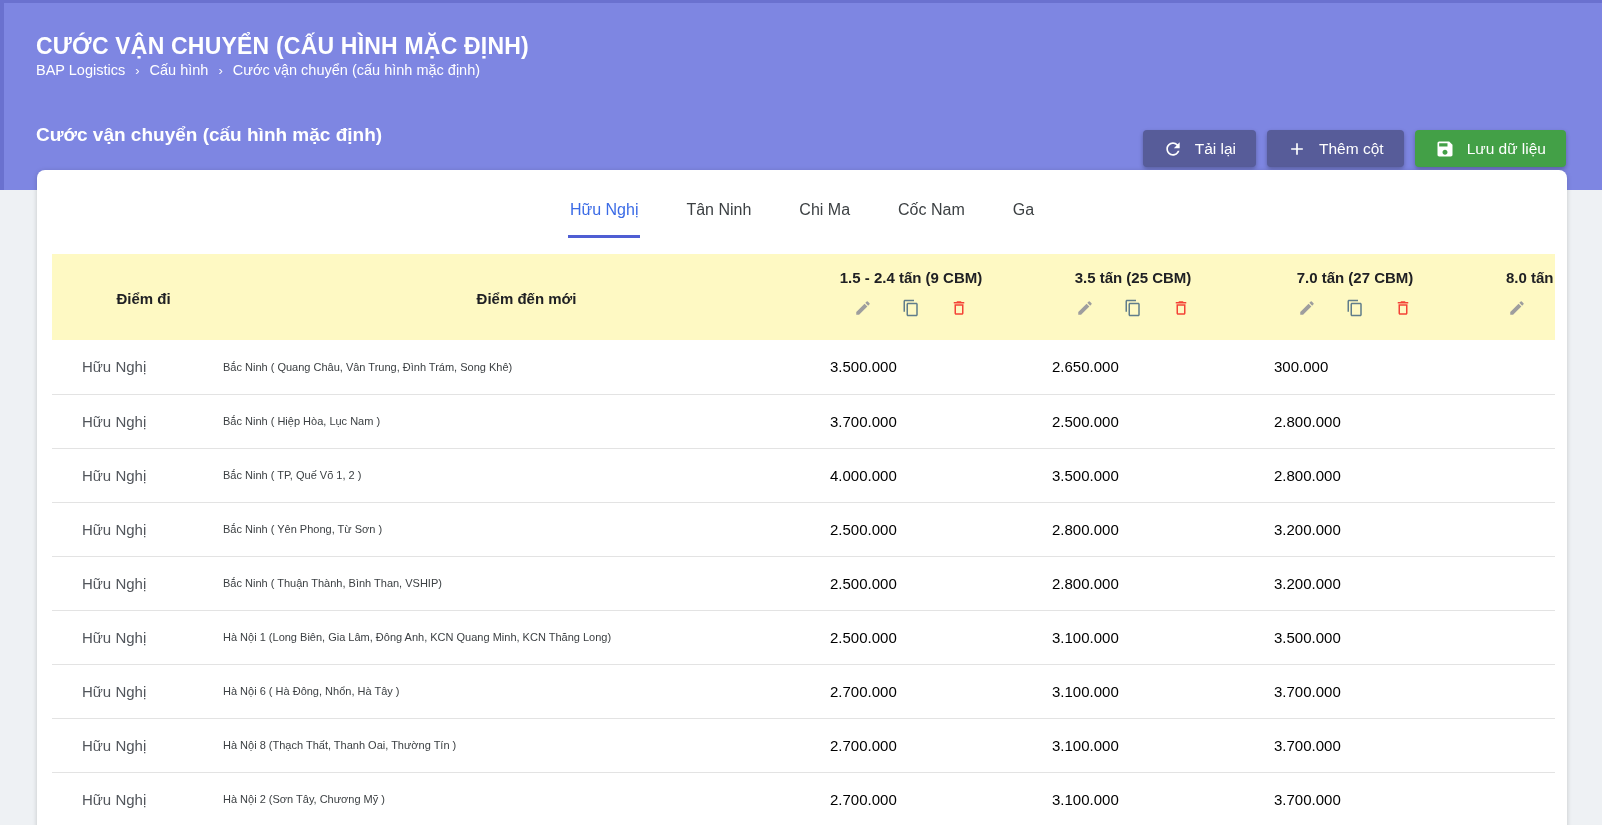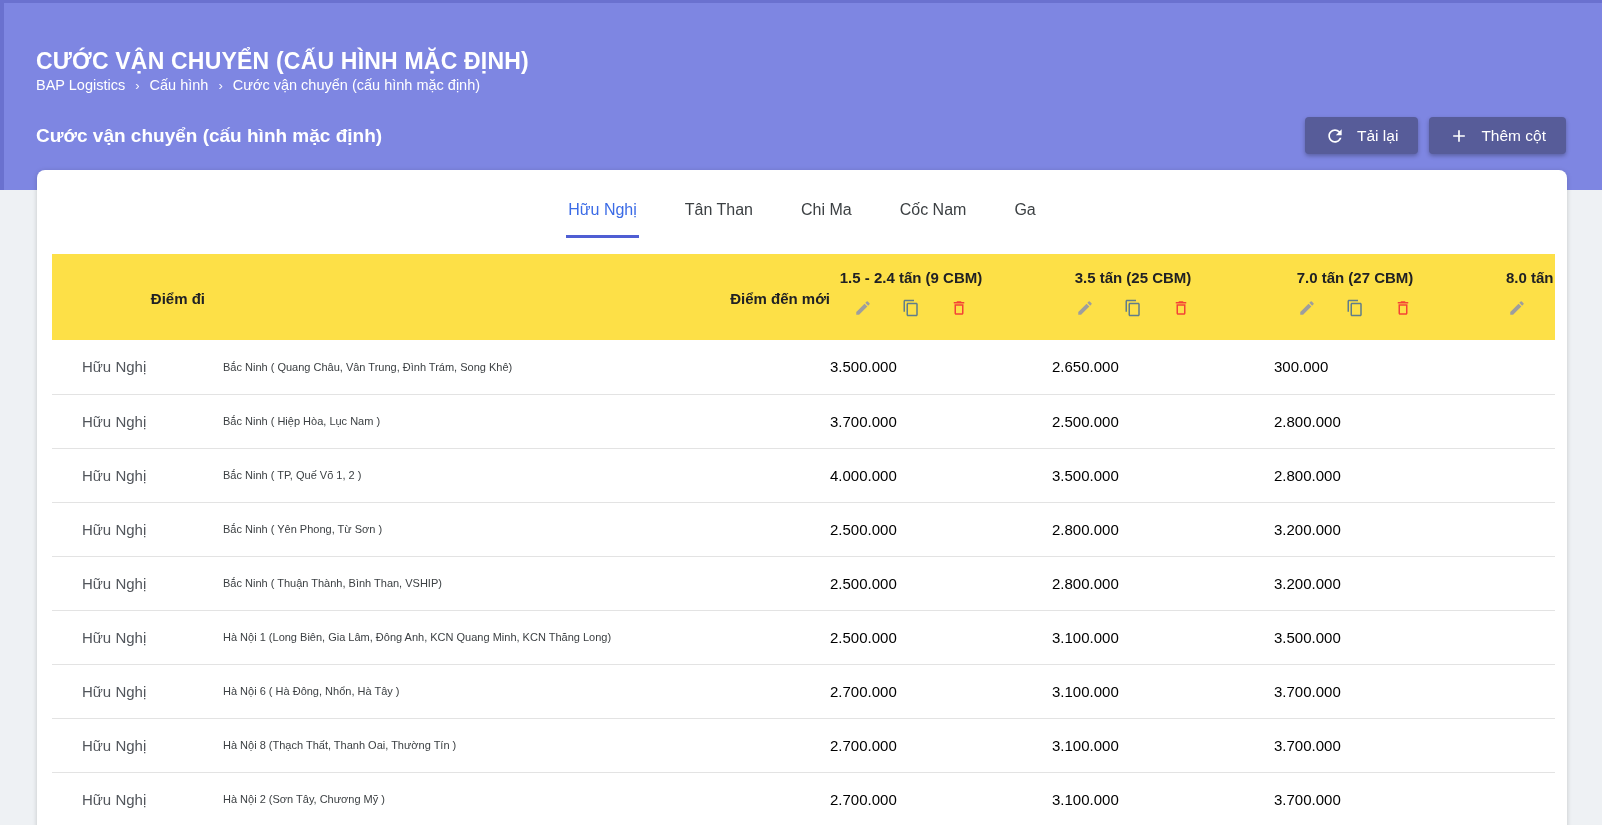--- a/index.html
+++ b/index.html
@@ -9,21 +9,21 @@
     background:#eef1f4;
     color:#3c4043;
   }
 
   
   .page-header {
     height:190px;
     background:#7e86e2;
     border-top:3px solid #6a71cf;
     border-left:4px solid #6a71cf;
-    padding:15px 36px 0 32px;
+    padding:0 36px 0 32px;
     position:relative;
   }
   .page-title {
     padding-top:30px;
     font-size:23px;
     font-weight:bold;
     color:#ffffff;
     letter-spacing:.2px;
   }
   .breadcrumb {
@@ -55,20 +55,21 @@
     color:#fff;
     font-family:"Liberation Sans", sans-serif;
     font-size:15.5px;
     font-weight:500;
     display:flex;
     align-items:center;
     gap:12px;
     padding:0 20px;
     cursor:pointer;
     box-shadow:0 2px 4px rgba(0,0,0,.28);
+    margin-top:28px;
   }
   .btn-slate { background:#575c99; }
   .btn-green { background:#43a047; }
   .btn svg { display:block; }
 
   
   .card {
     position:relative;
     margin:-20px 35px 0 37px;
     background:#ffffff;
@@ -105,28 +106,28 @@
     margin:16px 12px 0 15px;
     overflow:hidden;
   }
   table { border-collapse:collapse; table-layout:fixed; width:1688px; }
   col.c-origin { width:153px; }
   col.c-dest   { width:625px; }
   col.c-w      { width:222px; }
   col.c-wlast  { width:244px; }
 
   thead th {
-    background:#fde047;
+    background:#fef9c3;
     height:86px;
     vertical-align:top;
     font-weight:bold;
     color:#202124;
     font-size:15px;
   }
-  th.h-origin, th.h-dest { text-align:right; padding:36px 0 0 30px; }
+  th.h-origin, th.h-dest { text-align:center; padding:36px 0 0 30px; }
   th.h-dest { padding-left:18px; }
   .wcol-label { margin-top:15px; text-align:center; padding-right:60px; white-space:nowrap; }
   .wcol-label.clipped { text-align:left; padding:0 0 0 10px; }
   .wcol-icons {
     margin-top:13px;
     display:flex;
     justify-content:center;
     gap:30px;
     padding-right:60px;
   }
@@ -173,29 +174,37 @@
 
       <button class="btn btn-slate">
         <span>
             <svg width="20" height="20" viewBox="0 0 24 24" fill="#ffffff">
               <path d="M19 13h-6v6h-2v-6H5v-2h6V5h2v6h6v2z"></path>
             </svg>
           </span>
         <span>Thêm cột</span>
       </button>
 
+      <button class="btn btn-green">
+        <span>
+            <svg width="20" height="20" viewBox="0 0 24 24" fill="#ffffff">
+              <path d="M17 3H5c-1.11 0-2 .9-2 2v14c0 1.1.89 2 2 2h14c1.1 0 2-.9 2-2V7l-4-4zm-5 16c-1.66 0-3-1.34-3-3s1.34-3 3-3 3 1.34 3 3-1.34 3-3 3zm3-10H5V5h10v4z"></path>
+            </svg>
+          </span>
+        <span>Lưu dữ liệu</span>
+      </button>
     </div>
   </div>
 </div>
 
 <div class="card">
 
   <div class="tab-bar">
     <div class="tab active">Hữu Nghị</div>
-    <div class="tab">Tân Than</div>
+    <div class="tab">Tân Ninh</div>
     <div class="tab">Chi Ma</div>
     <div class="tab">Cốc Nam</div>
     <div class="tab">Ga</div>
   </div>
 
   <div class="table-clip">
     <table>
       <colgroup>
         <col class="c-origin">
           <col class="c-dest">

